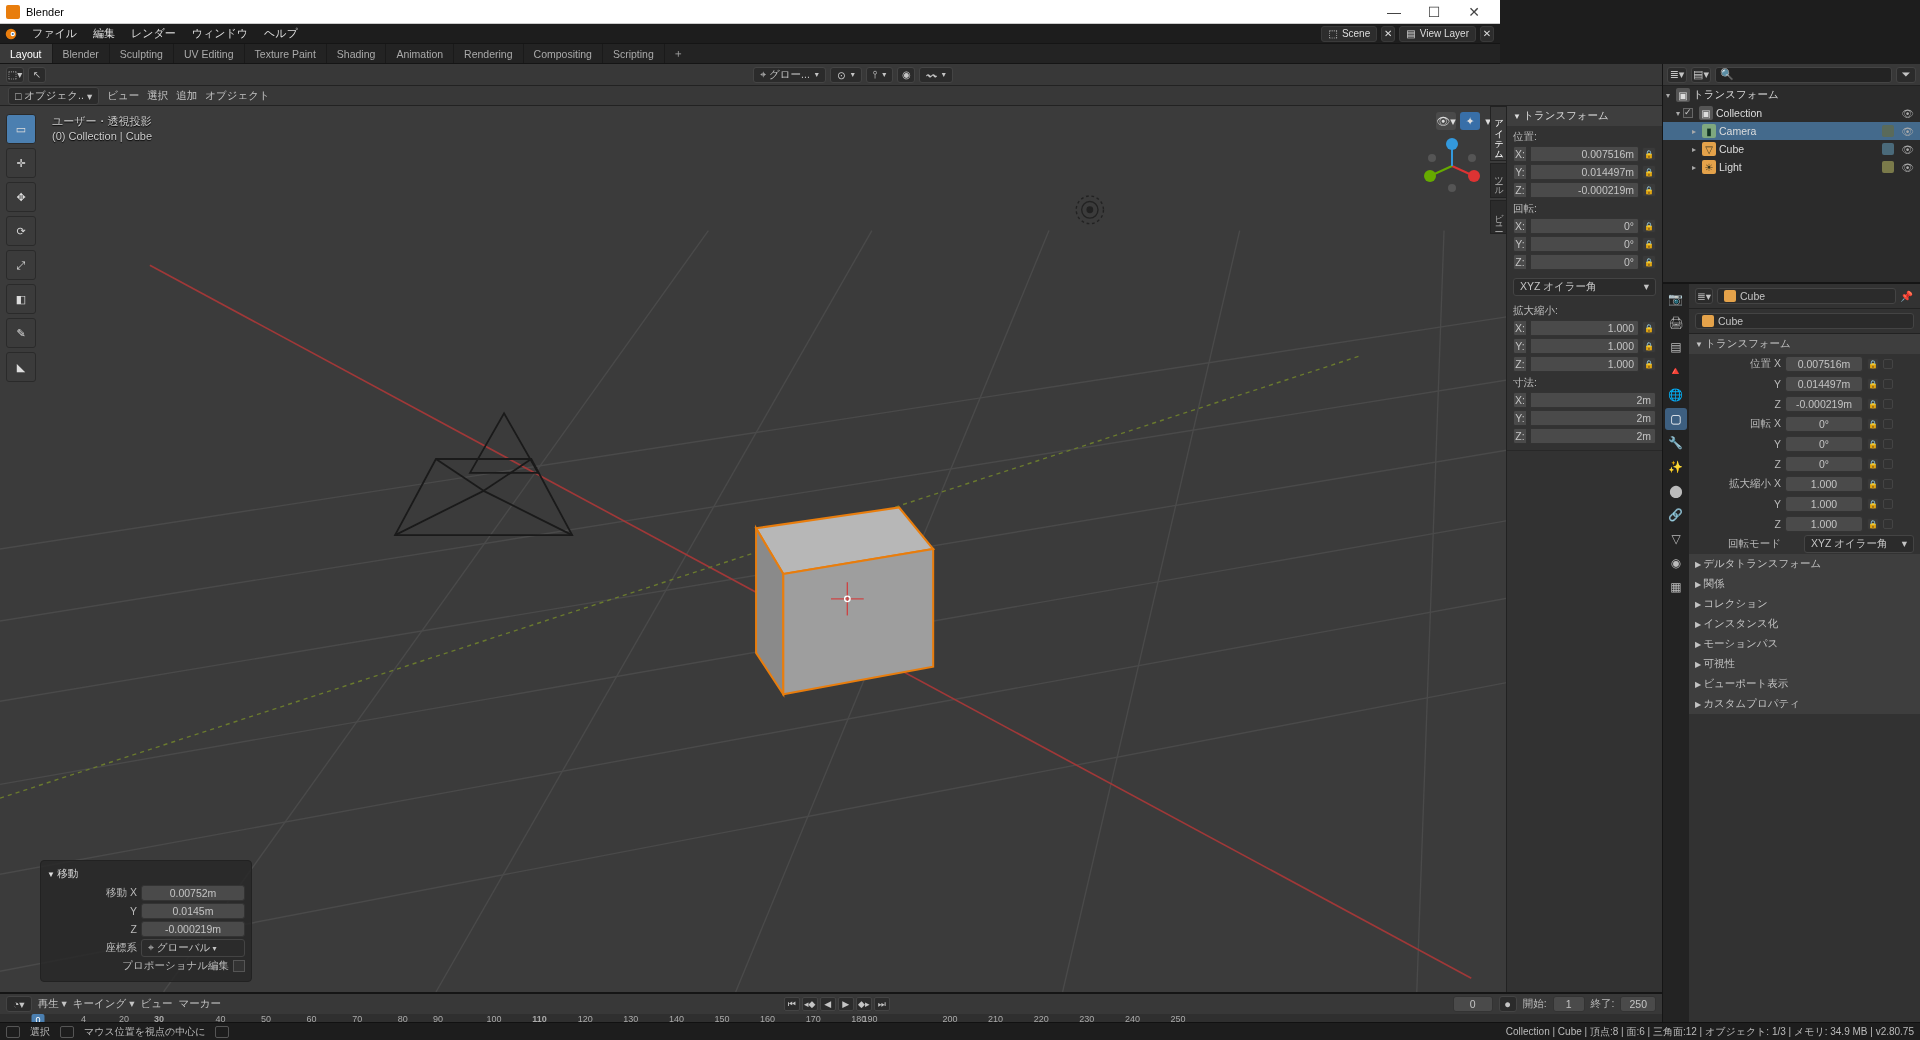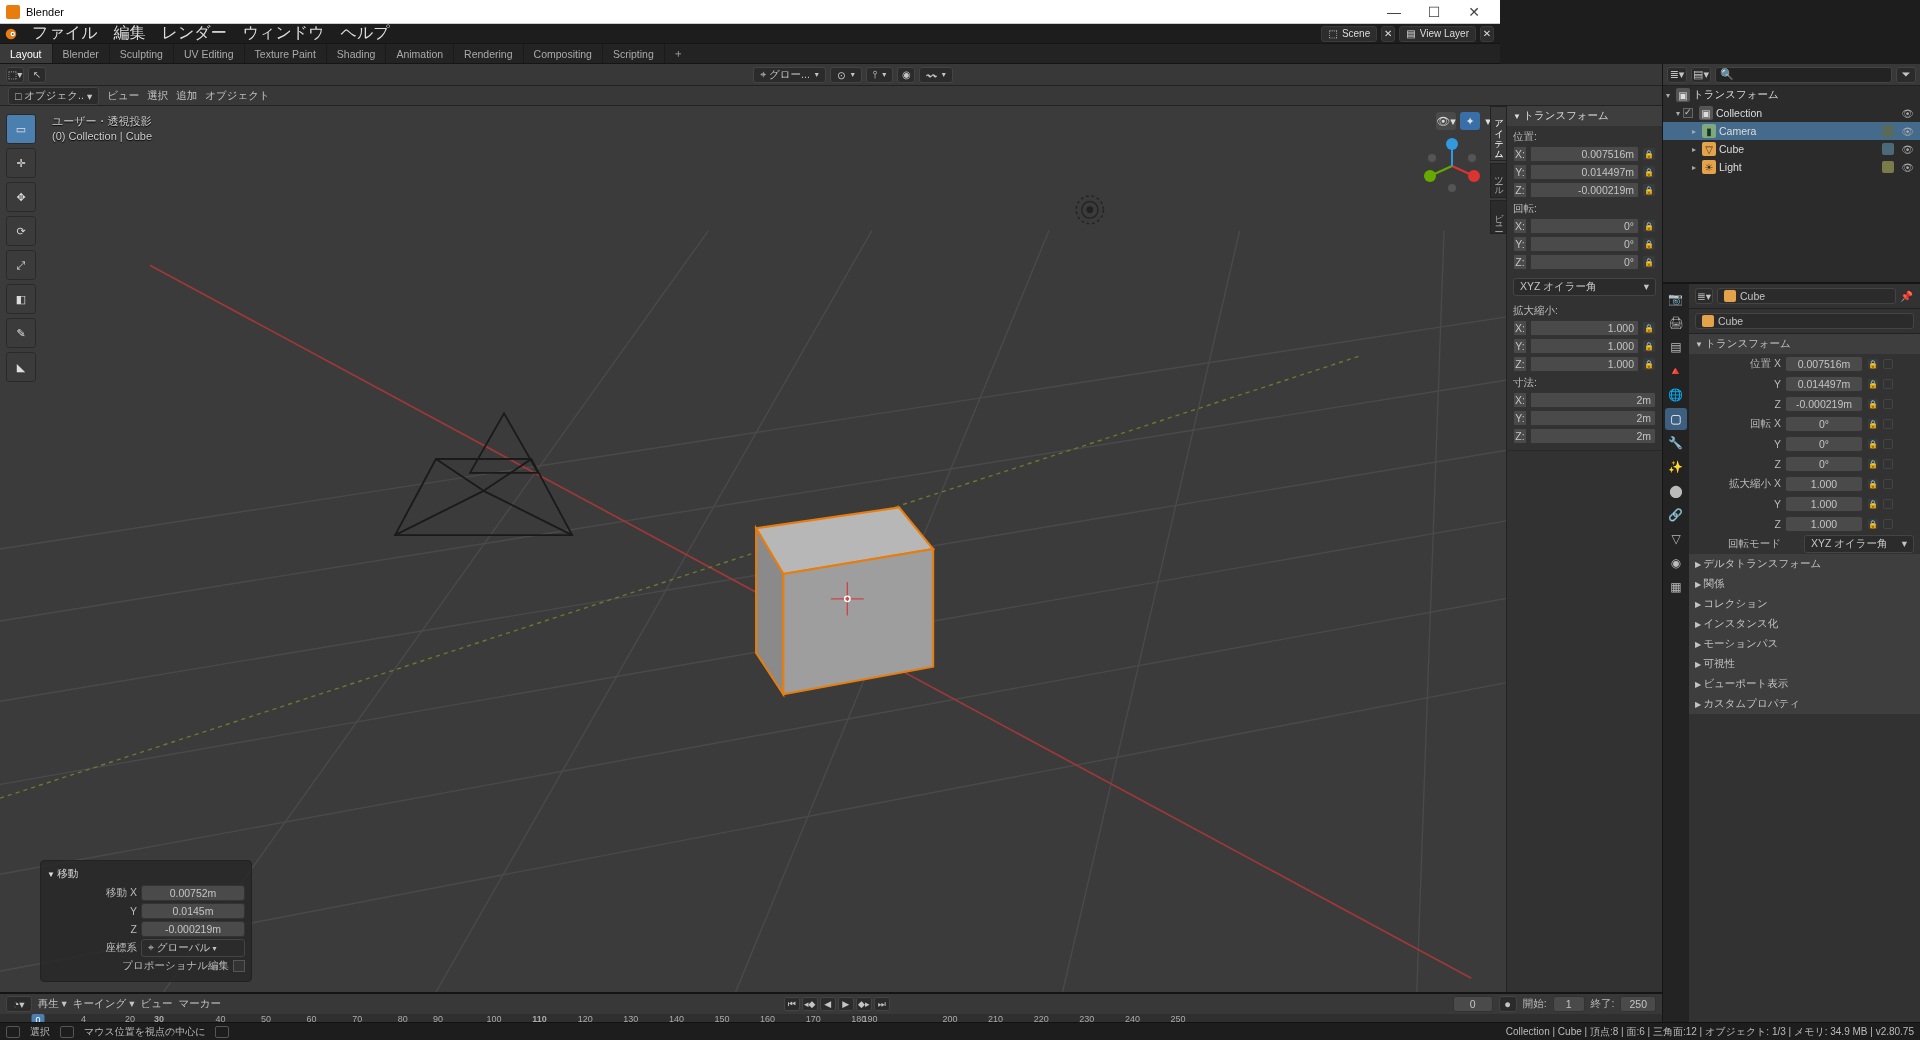--- a/index.html
+++ b/index.html
@@ -8,21 +8,21 @@
 
 .titlebar { height: 24px; background: #fff; color: #000; display: flex; align-items: center; padding: 0 6px; border-bottom: 1px solid #ccc; }
 .titlebar .logo { width: 14px; height: 14px; background: #e87d0d; border-radius: 2px; margin-right: 6px; }
 .titlebar .spacer { flex: 1; }
 .titlebar .winbtn { width: 40px; height: 24px; display: flex; align-items: center; justify-content: center; font-size: 14px; color: #444; }
 
 
 .menubar { height: 20px; background: #1d1d1d; display: flex; align-items: center; padding: 0 4px; color: #ddd; border-bottom: 1px solid #151515; }
 .menubar .blogo { width: 14px; height: 14px; margin-right: 6px; display: flex; align-items: center; justify-content: center; }
 .menubar .blogo svg { width: 14px; height: 14px; }
-.menubar .m { padding: 4px 8px; height: 100%; display: flex; align-items: center; font-size: 16px; }
+.menubar .m { padding: 4px 8px; height: 100%; display: flex; align-items: center; font-size: 11px; }
 .menubar .spacer { flex: 1; }
 .menubar .rfield { background: #2d2d2d; border: 1px solid #3a3a3a; padding: 1px 6px; margin: 0 2px; border-radius: 3px; font-size: 10px; height: 16px; display: flex; align-items: center; gap: 4px; }
 
 
 .wstabs { height: 20px; background: #232323; display: flex; align-items: stretch; border-bottom: 1px solid #151515; }
 .wstabs .tab { padding: 0 10px; display: flex; align-items: center; font-size: 10.5px; color: #aaa; border-right: 1px solid #1a1a1a; }
 .wstabs .tab.active { background: #3a3a3a; color: #fff; }
 .wstabs .plus { padding: 0 8px; display: flex; align-items: center; color: #aaa; }
 
 
@@ -467,21 +467,21 @@
         <div class="dd" style="width:18px;padding:0;justify-content:center">⏺</div>
         <span class="lab">開始:</span>
         <div class="nv" style="min-width:32px">1</div>
         <span class="lab">終了:</span>
         <div class="nv" style="min-width:32px">250</div>
       </div>
       <div class="tltrack">
         <div class="ruler" id="tlruler">
             <div class="tick" style="left: 38px;">0</div>
             <div class="tick" style="left: 83.6px;">4</div>
-            <div class="tick" style="left: 130px;">20</div>
+            <div class="tick" style="left: 124px;">20</div>
             <div class="tick" style="left: 159px; font-weight: bold;">30</div>
             <div class="tick" style="left: 220.4px;">40</div>
             <div class="tick" style="left: 266px;">50</div>
             <div class="tick" style="left: 311.6px;">60</div>
             <div class="tick" style="left: 357.2px;">70</div>
             <div class="tick" style="left: 402.8px;">80</div>
             <div class="tick" style="left: 438px;">90</div>
             <div class="tick" style="left: 494px;">100</div>
             <div class="tick" style="left: 539.6px; font-weight: bold;">110</div>
             <div class="tick" style="left: 585.2px;">120</div>

